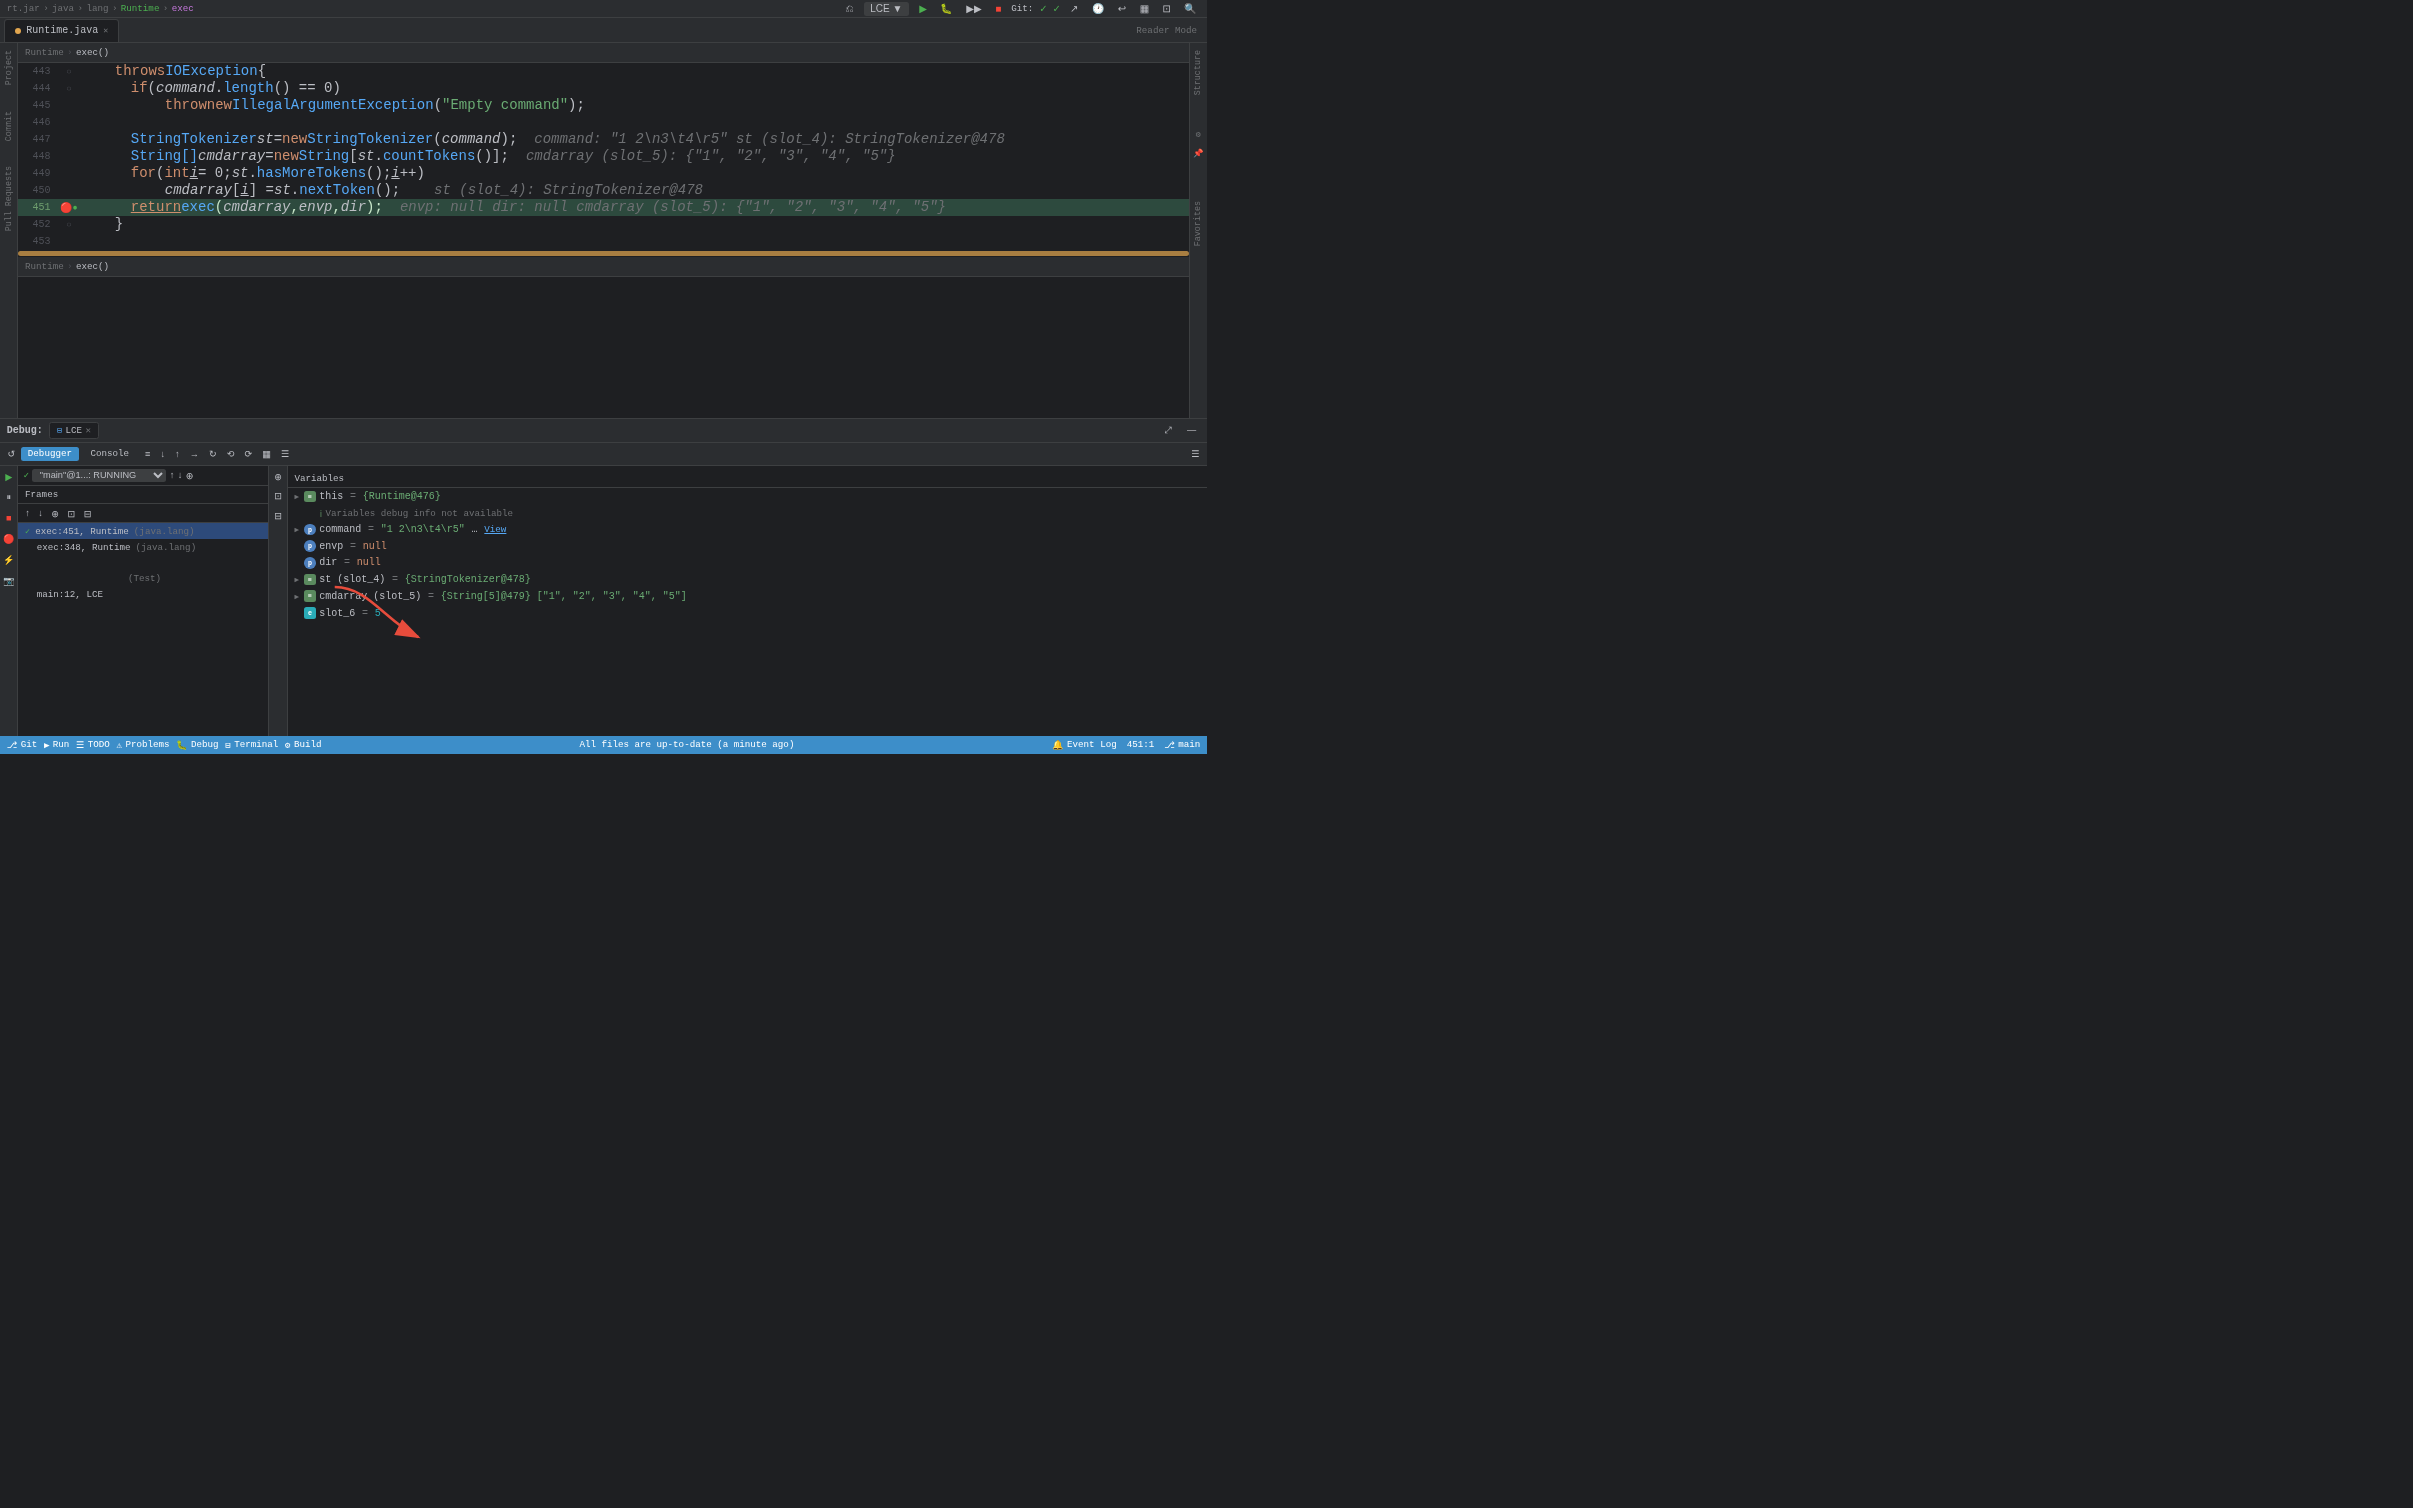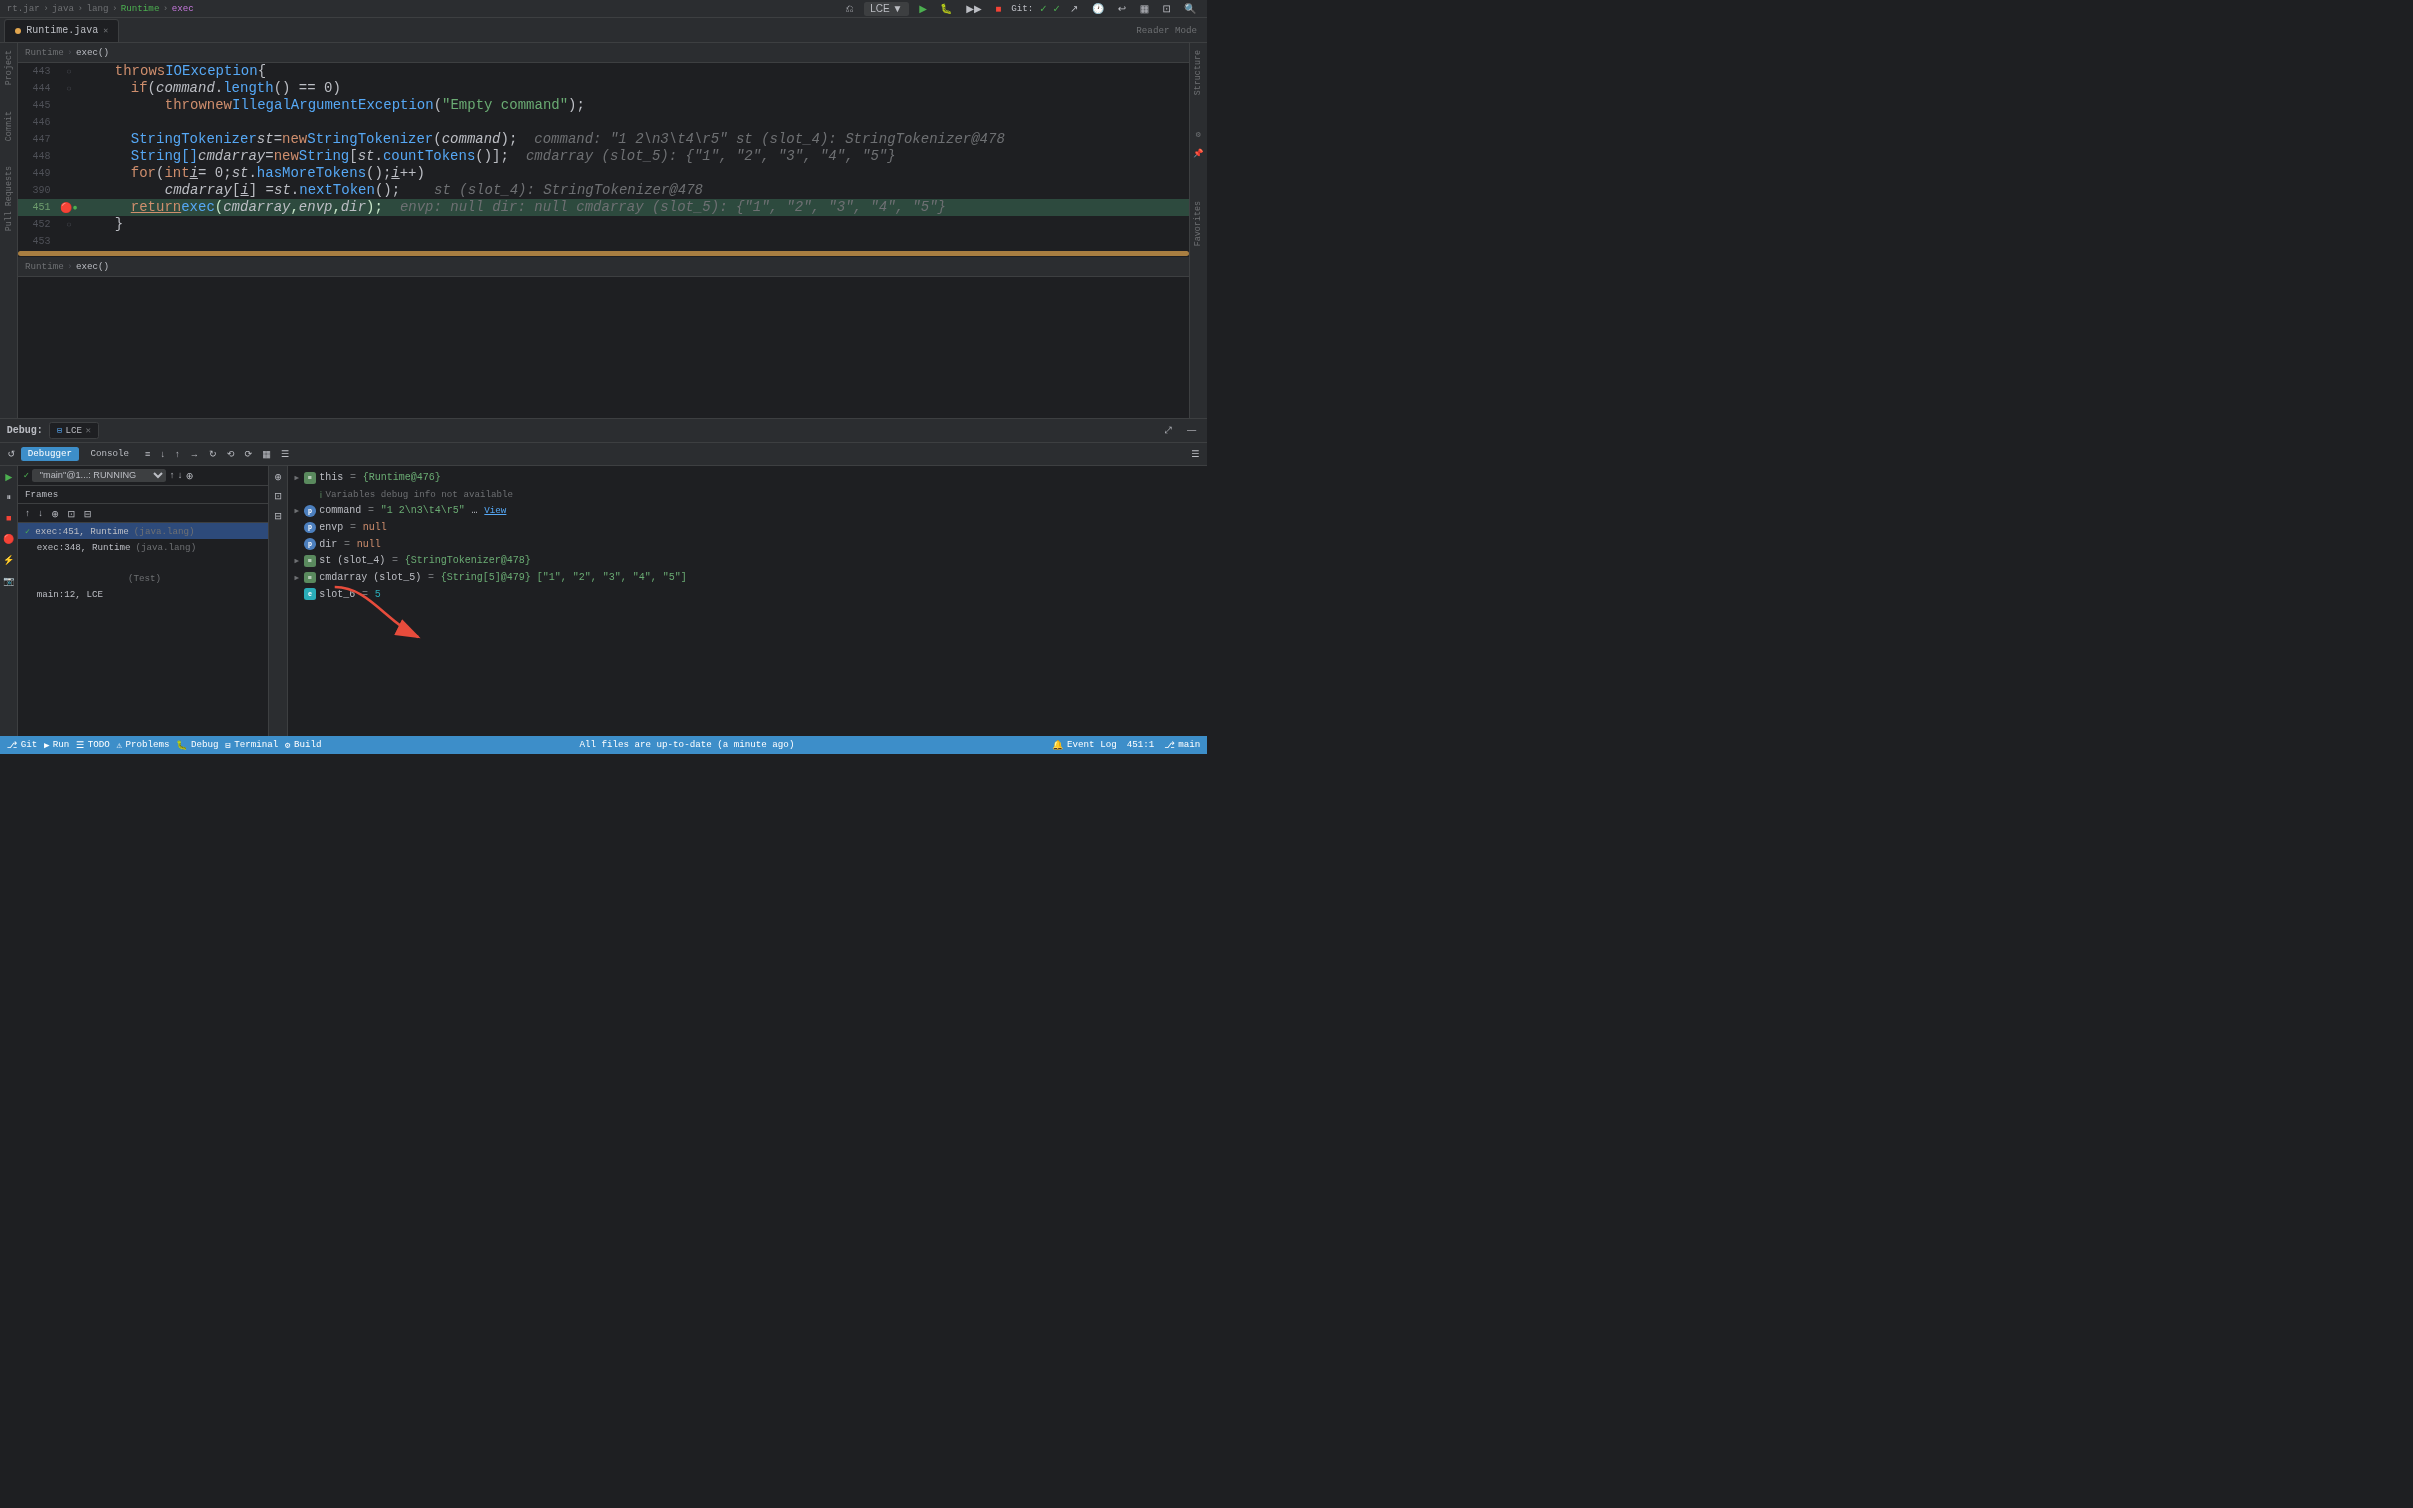--- a/index.html
+++ b/index.html
@@ -525,21 +525,21 @@
           <span class="italic-var">st</span>
           <span>.</span>
           <span class="method">hasMoreTokens</span>
           <span>(); </span>
           <span style="text-decoration:underline;" class="italic-var">i</span>
           <span>++)</span>
         </div>
       </div>
 
       <div class="code-line">
-        <div class="line-number">390</div>
+        <div class="line-number">450</div>
         <div class="line-gutter"></div>
         <div class="line-content">
           <span style="padding-left:84px;"></span>
           <span class="italic-var">cmdarray</span>
           <span>[</span>
           <span style="text-decoration:underline;" class="italic-var">i</span>
           <span>] = </span>
           <span class="italic-var">st</span>
           <span>.</span>
           <span class="method">nextToken</span>
@@ -696,20 +696,23 @@
     </div>
 
     <div style="width:18.4px; background:#2b2d30; border-right:0.8px solid #3d3f41; display:flex; flex-direction:column; align-items:center; padding-top:3.4px; gap:5px;">
       <button class="side-btn">⊕</button>
       <button class="side-btn">⊡</button>
       <button class="side-btn">⊟</button>
     </div>
 
     <div class="variables-panel">
 
+      <div class="variables-header">
+        <span>Variables</span>
+      </div>
 
       <div class="var-item">
         <span class="var-expand">▶</span>
         <div class="var-icon" style="background:#5a8a5e; color:white; width:11.7px; height:11.7px; font-size:6.7px; border-radius:2.5px; display:flex; align-items:center; justify-content:center;">≡</div>
         <span class="var-name">this</span>
         <span class="var-eq">=</span>
         <span style="color:#6aab73;">{Runtime@476}</span>
       </div>
 
       <div style="padding:1.7px 6.7px 1.7px 32px; font-size:9.2px; color:#6e7073; display:flex; align-items:center; gap:3.4px;">

